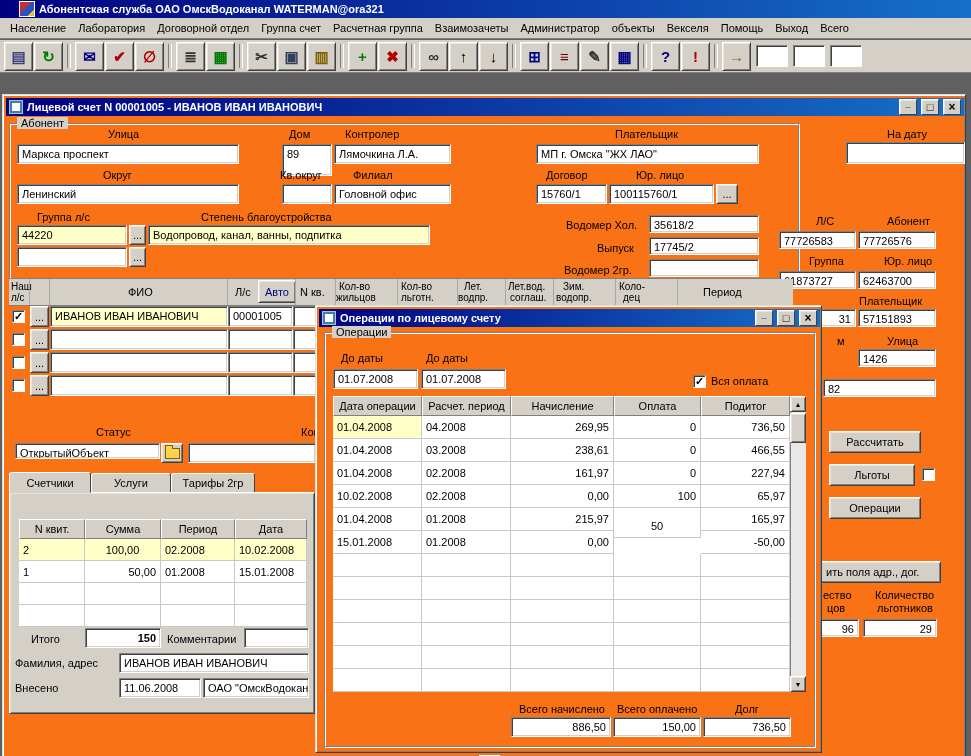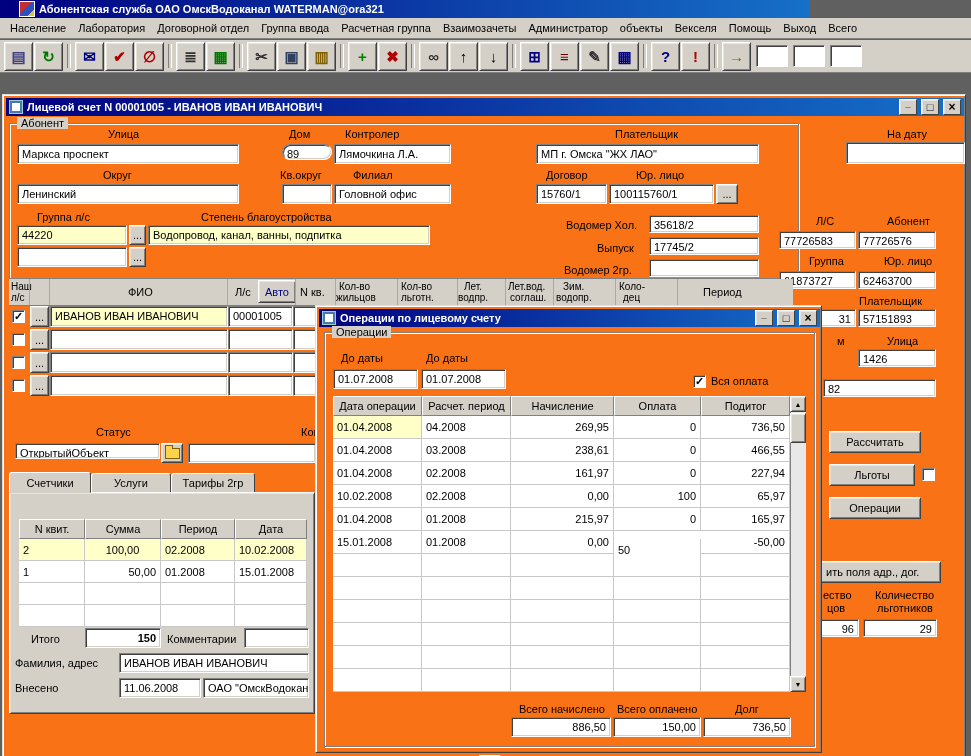--- a/index.html
+++ b/index.html
@@ -41,30 +41,30 @@
   .ar-up::before{content:"▲";font-size:7px;}
   .ar-down::before{content:"▼";font-size:7px;}
   .green-sheet::before{content:"▦";color:#007800;font-size:15px;font-weight:bold;}
   .sb-track{position:absolute;background:#e8e8e8;box-shadow:inset 1px 1px 0 #808080;}
 </style>
 </head>
 <body>
 
 <div class="screen">
 
-  <div class="tbar" style="left:0;top:0;width:809px;padding-left:19px;">
+  <div class="tbar" style="left:0;top:0;width:971px;padding-left:19px;">
     <span class="appicon"></span>
     <span>Абонентская служба ОАО ОмскВодоканал WATERMAN@ora321</span>
   </div>
 
   <div class="menubar">
       <span class="menu-item">Население</span>
       <span class="menu-item">Лаборатория</span>
       <span class="menu-item">Договорной отдел</span>
-      <span class="menu-item">Группа ввода</span>
+      <span class="menu-item">Группа счет</span>
       <span class="menu-item">Расчетная группа</span>
       <span class="menu-item">Взаимозачеты</span>
       <span class="menu-item">Администратор</span>
       <span class="menu-item">объекты</span>
       <span class="menu-item">Векселя</span>
       <span class="menu-item">Помощь</span>
       <span class="menu-item">Выход</span>
       <span class="menu-item">Всего</span>
     </div>
 
@@ -162,21 +162,21 @@
     <div class="gb" style="left:6px;top:28px;width:790px;height:156px;"></div>
     <span class="legend" style="left:14px;top:22px;">Абонент</span>
 
     <span class="lbl" style="left:105px;top:33px;">Улица</span>
     <span class="lbl" style="left:286px;top:33px;">Дом</span>
     <span class="lbl" style="left:342px;top:33px;">Контролер</span>
     <span class="lbl" style="left:612px;top:33px;">Плательщик</span>
     <span class="lbl" style="left:884px;top:33px;">На дату</span>
 
     <div class="f" style="left:14px;top:49px;width:222px;height:20px;">Маркса проспект</div>
-    <div class="f" style="left:279px;top:49px;width:50px;height:16px;border-radius:9px;">89</div>
+    <div class="f" style="left:279px;top:49px;width:50px;height:32px;">89</div>
     <div class="f" style="left:331px;top:49px;width:117px;height:20px;">Лямочкина Л.А.</div>
     <div class="f" style="left:533px;top:49px;width:223px;height:20px;">МП г. Омска "ЖХ ЛАО"</div>
     <div class="f" style="left:843px;top:47px;width:119px;height:22px;"></div>
 
     <span class="lbl" style="left:100px;top:74px;">Округ</span>
     <span class="lbl" style="left:277px;top:74px;">Кв.округ</span>
     <span class="lbl" style="left:350px;top:74px;">Филиал</span>
     <span class="lbl" style="left:543px;top:74px;">Договор</span>
     <span class="lbl" style="left:633px;top:74px;">Юр. лицо</span>
 
@@ -388,21 +388,21 @@
           <div class="gcell" style="left: 281px; top: 69px; width: 87px; height: 23px; text-align: right;">100</div>
           <div class="gcell" style="left: 368px; top: 69px; width: 89px; height: 23px; text-align: right;">65,97</div>
           <div class="gcell" style="left: 0px; top: 92px; width: 89px; height: 23px; text-align: left;">01.04.2008</div>
           <div class="gcell" style="left: 89px; top: 92px; width: 89px; height: 23px; text-align: left;">01.2008</div>
           <div class="gcell" style="left: 178px; top: 92px; width: 103px; height: 23px; text-align: right;">215,97</div>
           <div class="gcell" style="left: 281px; top: 92px; width: 87px; height: 23px; text-align: right;">0</div>
           <div class="gcell" style="left: 368px; top: 92px; width: 89px; height: 23px; text-align: right;">165,97</div>
           <div class="gcell" style="left: 0px; top: 115px; width: 89px; height: 23px; text-align: left;">15.01.2008</div>
           <div class="gcell" style="left: 89px; top: 115px; width: 89px; height: 23px; text-align: left;">01.2008</div>
           <div class="gcell" style="left: 178px; top: 115px; width: 103px; height: 23px; text-align: right;">0,00</div>
-          <div class="gcell" style="left: 281px; top: 123px; width: 87px; height: 23px; text-align: left;">50</div>
+          <div class="gcell" style="left: 281px; top: 99px; width: 87px; height: 23px; text-align: center;">50</div>
           <div class="gcell" style="left: 368px; top: 115px; width: 89px; height: 23px; text-align: right;">-50,00</div>
           <div class="gcell" style="left: 0px; top: 138px; width: 89px; height: 23px; text-align: left;"></div>
           <div class="gcell" style="left: 89px; top: 138px; width: 89px; height: 23px; text-align: left;"></div>
           <div class="gcell" style="left: 178px; top: 138px; width: 103px; height: 23px; text-align: right;"></div>
           <div class="gcell" style="left: 281px; top: 138px; width: 87px; height: 23px; text-align: right;"></div>
           <div class="gcell" style="left: 368px; top: 138px; width: 89px; height: 23px; text-align: right;"></div>
           <div class="gcell" style="left: 0px; top: 161px; width: 89px; height: 23px; text-align: left;"></div>
           <div class="gcell" style="left: 89px; top: 161px; width: 89px; height: 23px; text-align: left;"></div>
           <div class="gcell" style="left: 178px; top: 161px; width: 103px; height: 23px; text-align: right;"></div>
           <div class="gcell" style="left: 281px; top: 161px; width: 87px; height: 23px; text-align: right;"></div>

